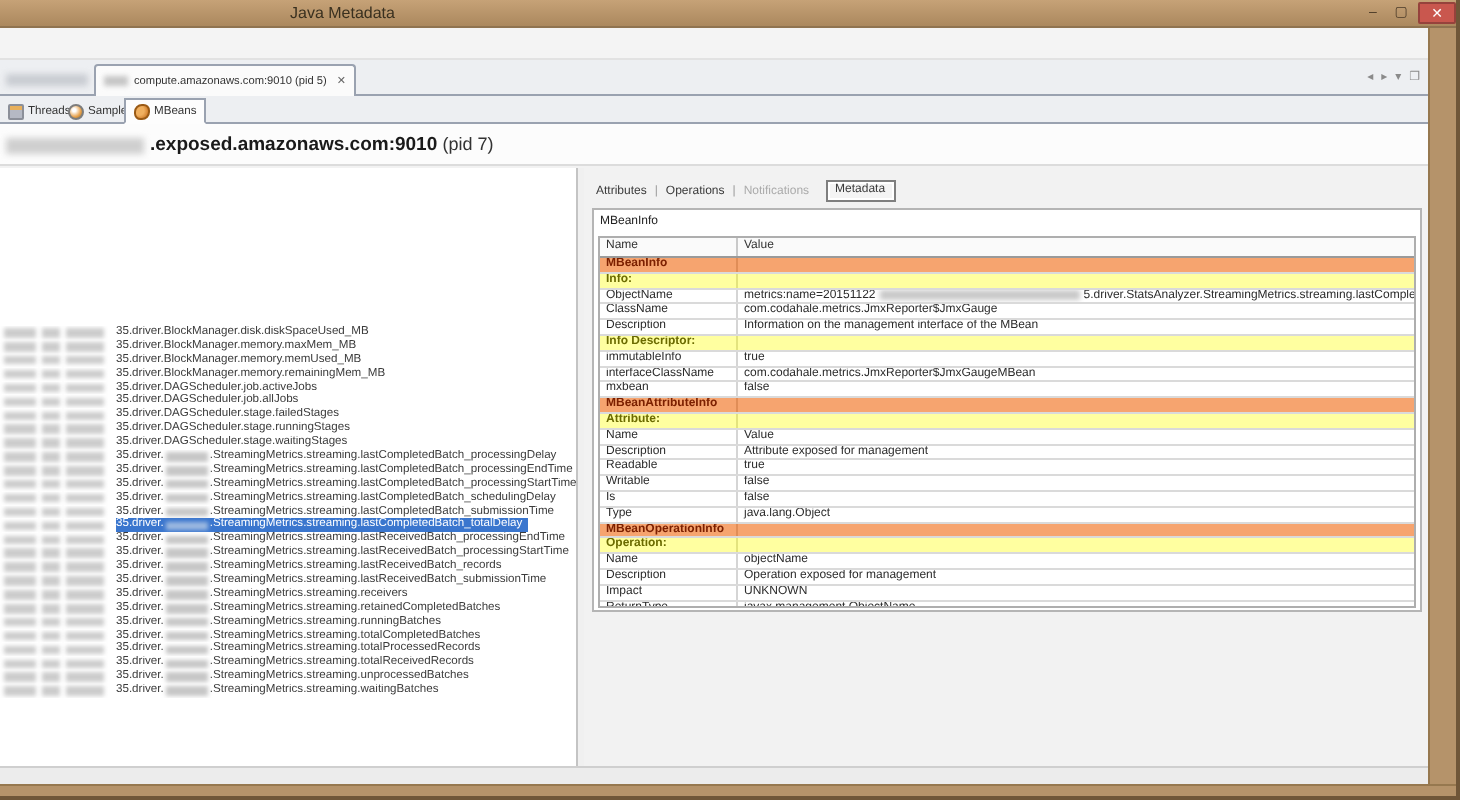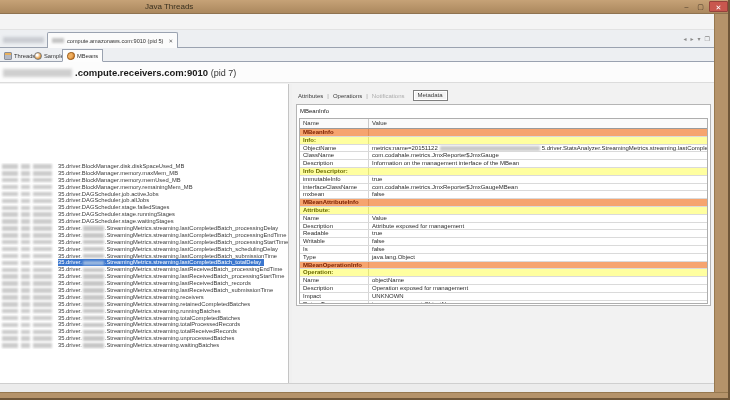--- a/index.html
+++ b/index.html
@@ -73,21 +73,21 @@
   .vblur{display:inline-block;width:100px;height:5px;background:#c9c9c9;filter:blur(1.3px);vertical-align:middle;margin:0 2px;}
   
   .statusbar{position:absolute;left:0;top:383px;width:714px;height:9px;background:#ececec;border-top:1px solid #cfcfcf;box-sizing:border-box;}
 </style>
 </head>
 <body>
 
 <div class="screen">
 
   <div class="titlebar">
-    <span class="title">Java Threads</span>
+    <span class="title">Java Metadata</span>
     <span class="winbtn min">–</span>
     <span class="winbtn max">▢</span>
     <span class="winbtn close">✕</span>
   </div>
 
   <div class="menustrip"></div>
 
   <div class="tabstrip">
     <span class="tabghost"></span>
     <div class="doctab">
@@ -113,21 +113,21 @@
       <span>Sampler</span>
     </div>
     <div class="subtab active st-mbeans">
       <span class="ticon i-mbeans"></span>
       <span>MBeans</span>
     </div>
   </div>
 
   <div class="headingarea">
     <span class="headblur"></span>
-    <span class="headtext"><b>.compute.receivers.com:9010</b> <span class="headpid">(pid 7)</span></span>
+    <span class="headtext"><b>.exposed.amazonaws.com:9010</b> <span class="headpid">(pid 7)</span></span>
   </div>
 
   <div class="treepanel">
     <div class="treerows" id="tree-rows">
         <div class="trow">
           <span class="toks">
             <i class="rt a"></i>
             <i class="rt b"></i>
             <i class="rt c"></i>
           </span>

